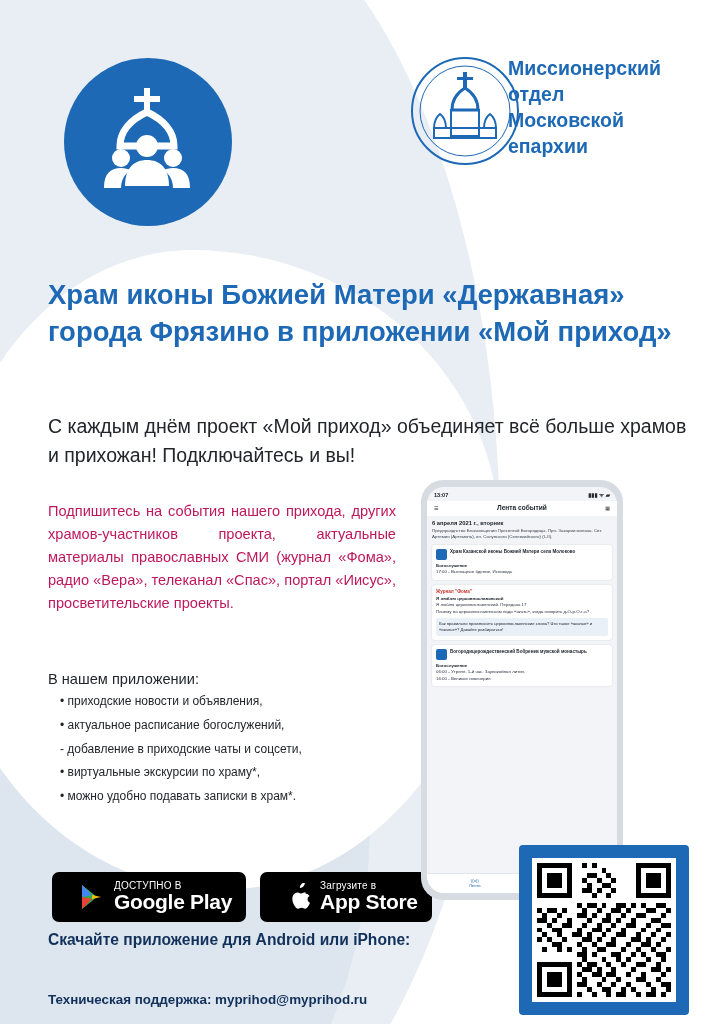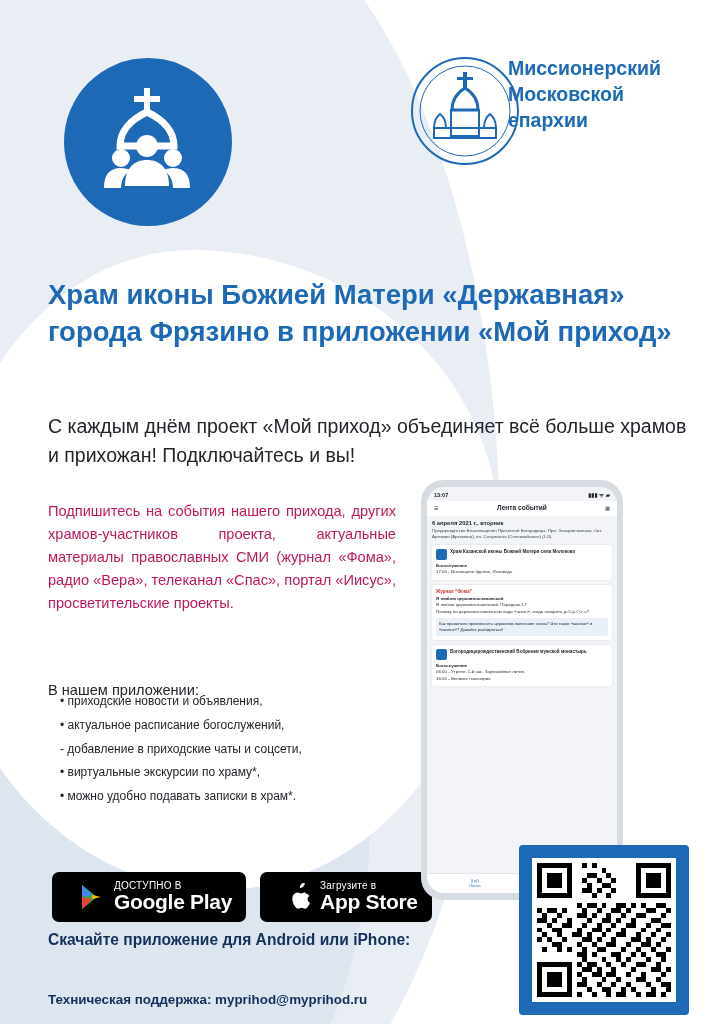--- a/index.html
+++ b/index.html
@@ -96,21 +96,20 @@
     text-align: justify;
   }
 
   .features-title {
     position: absolute;
     left: 48px; top: 668px;
     width: 380px;
     color: #22262b;
     font-size: 14.6px;
     line-height: 1.6;
-    margin-top: 11px;
   }
   .features {
     position: absolute;
     left: 48px; top: 690px;
     width: 400px;
     color: #22262b;
     font-size: 12px;
     line-height: 1.98;
     list-style: none;
     margin-left: 12px;
@@ -235,20 +234,21 @@
         <path d="M55 32 C45 38 42 46 42 54 L68 54 C68 46 65 38 55 32 Z" fill="none" stroke="#1d69b5" stroke-width="3"></path>
         <rect x="41" y="54" width="28" height="26" fill="none" stroke="#1d69b5" stroke-width="2"></rect>
         <path d="M30 58 C25 62 24 68 24 72 L36 72 C36 66 34 61 30 58 Z" fill="none" stroke="#1d69b5" stroke-width="2"></path>
         <path d="M80 58 C85 62 86 68 86 72 L74 72 C74 66 76 61 80 58 Z" fill="none" stroke="#1d69b5" stroke-width="2"></path>
         <rect x="24" y="72" width="62" height="10" fill="none" stroke="#1d69b5" stroke-width="2"></rect>
       </svg>
     </div>
 
     <div class="eparchy-text">
       <div>Миссионерский</div>
+      <div>отдел</div>
       <div>Московской</div>
       <div>епархии</div>
     </div>
 
     <h1 class="title">Храм иконы Божией Матери «Державная» города Фрязино в приложении «Мой приход»</h1>
     <p class="subtitle">С каждым днём проект «Мой приход» объединяет всё больше храмов и прихожан! Подключайтесь и вы!</p>
     <p class="para">Подпишитесь на события нашего прихода, других храмов-участников проекта, актуальные материалы православных СМИ (журнал «Фома», радио «Вера», телеканал «Спас», портал «Иисус», просветительские проекты.</p>
 
     <div class="features-title">В нашем приложении:</div>
     <ul class="features">

